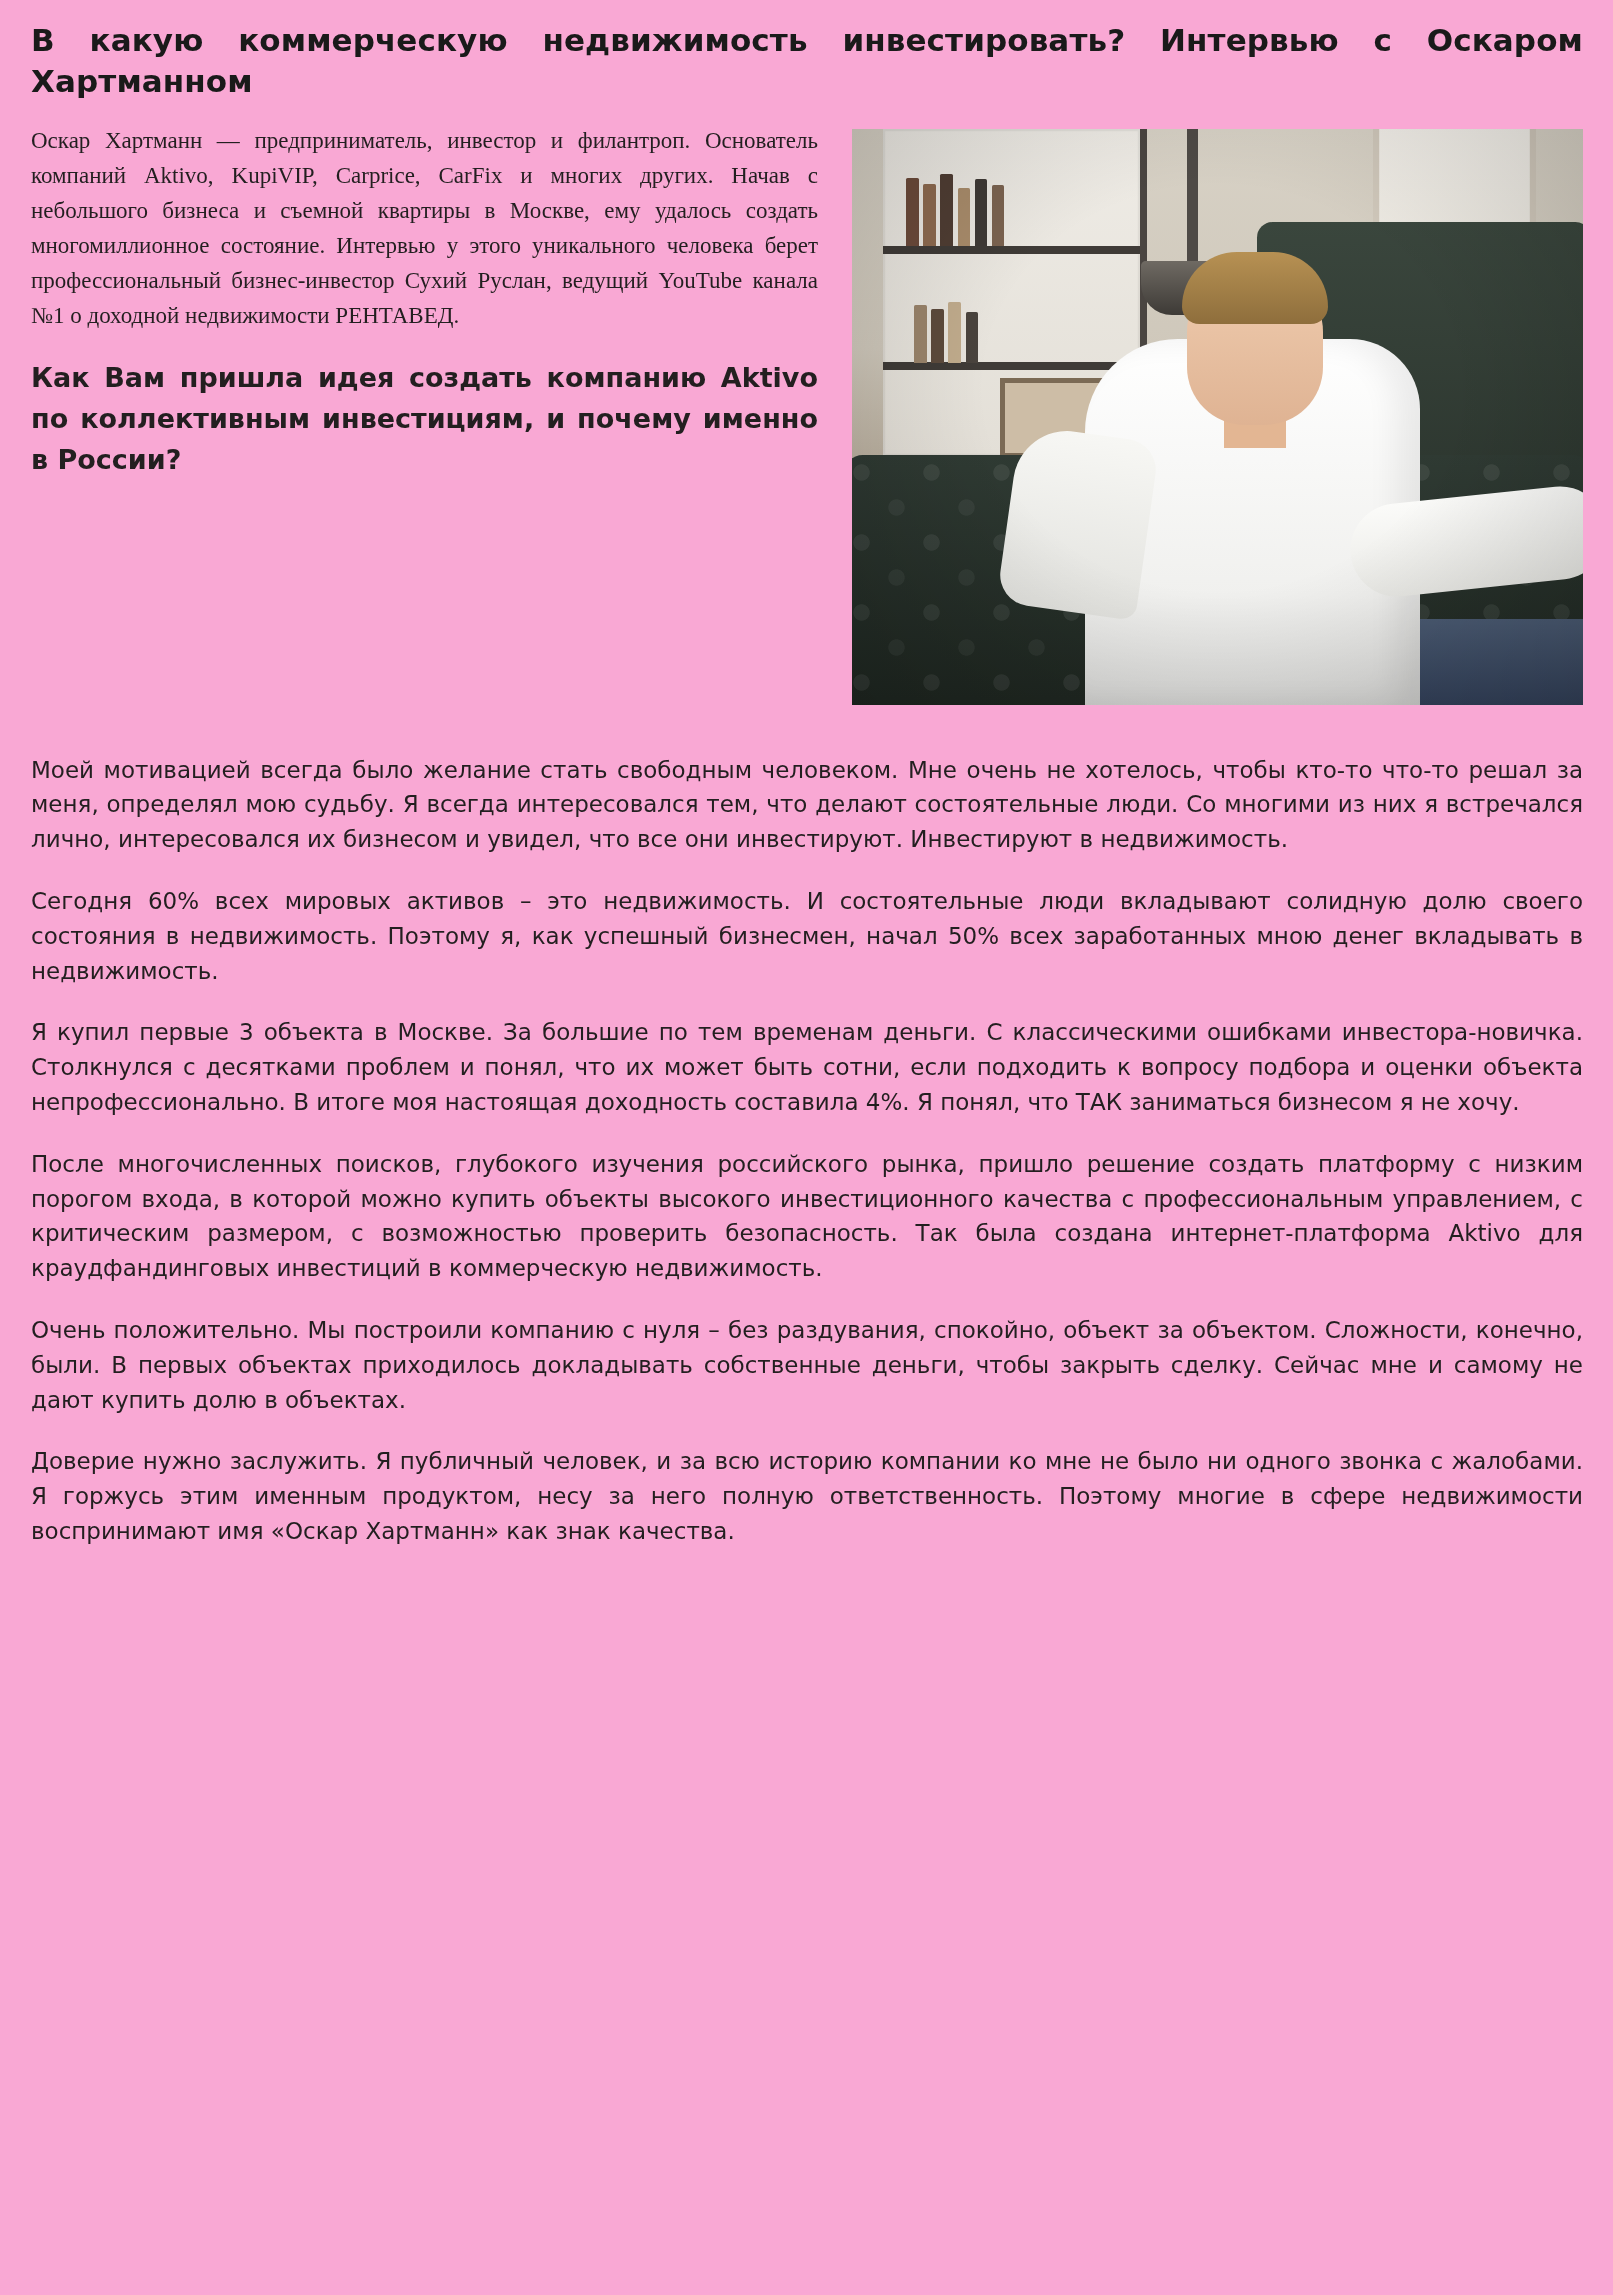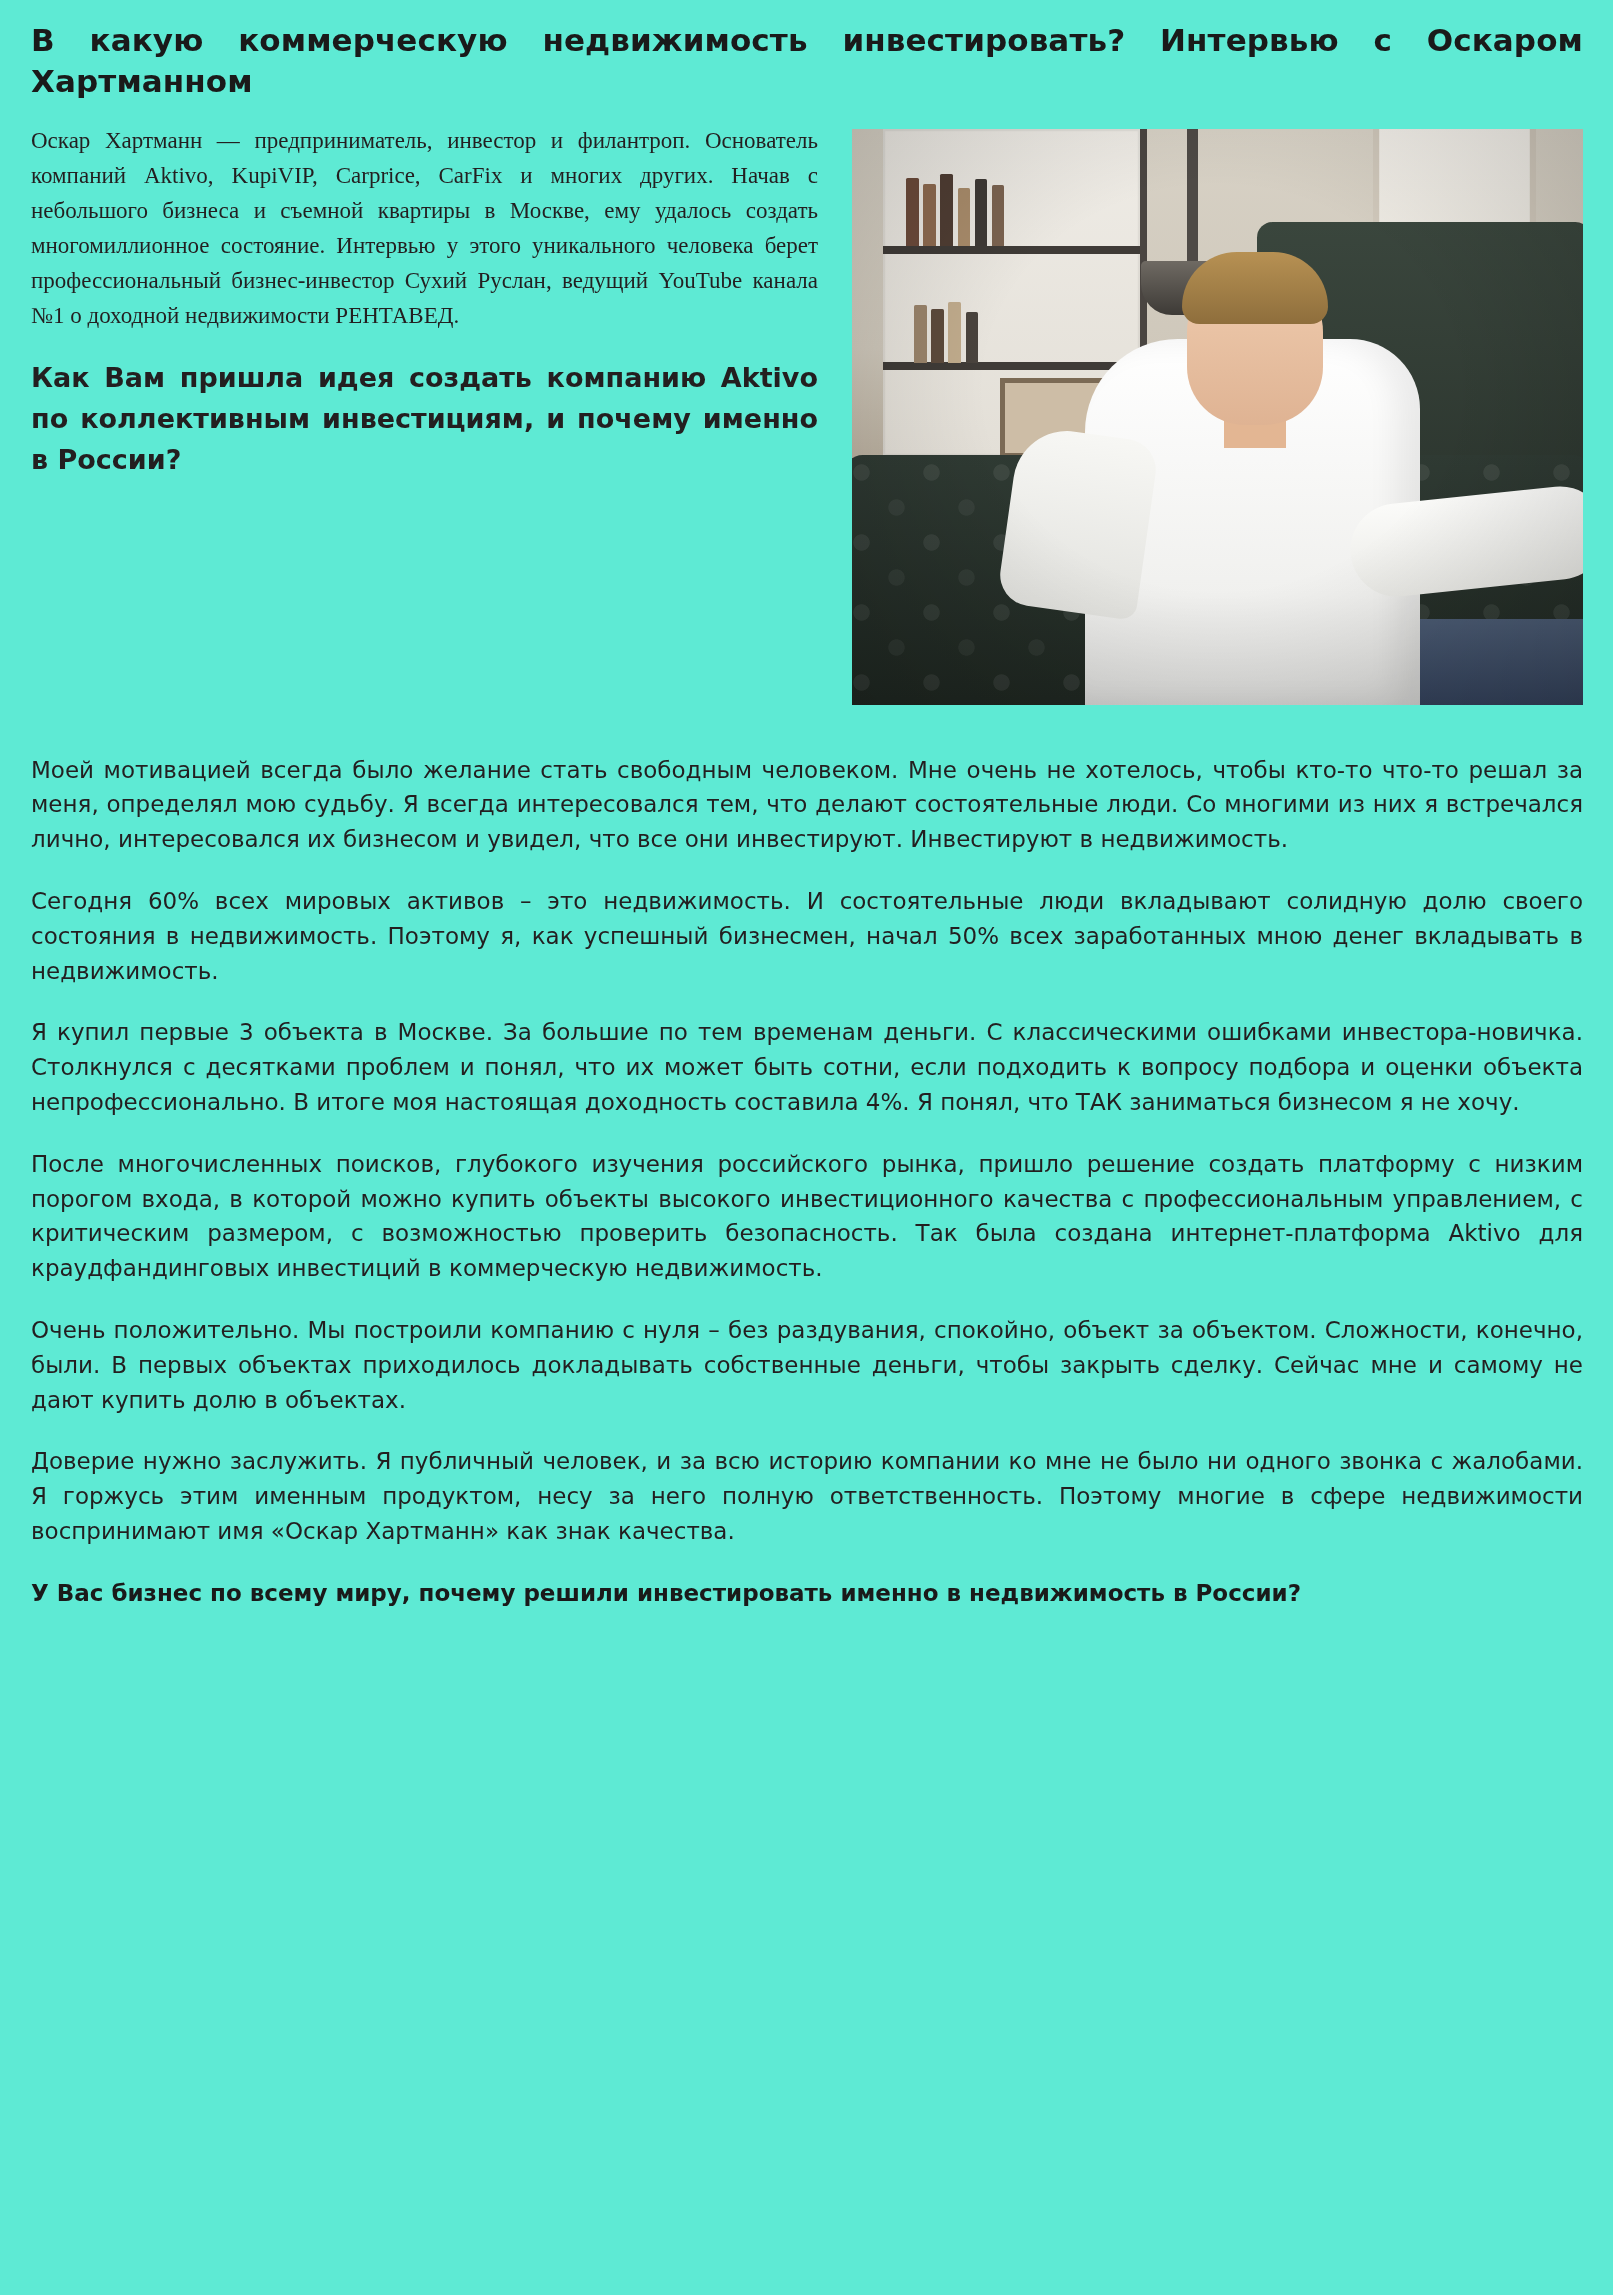--- a/index.html
+++ b/index.html
@@ -9,21 +9,21 @@
   }
   body {
     font-family: "DejaVu Sans", sans-serif;
     color: #231f20;
   }
   .page {
     width: 1614px;
     min-height: 2295px;
     box-sizing: border-box;
     padding: 20px 31px 0 31px;
-    background: #5eead4;
+    background: #f9a8d4;
     position: relative;
   }
   h1.doc-title {
     font-size: 31px;
     line-height: 1.32;
     font-weight: bold;
     margin: 0 0 22px 0;
     text-align: justify;
     letter-spacing: 0.1px;
     color: #1a1a1a;
@@ -247,17 +247,16 @@
 
   <div class="clear"></div>
 
   <div id="blocks" style="margin-top:34px;">
       <p class="body-text">Моей мотивацией всегда было желание стать свободным человеком. Мне очень не хотелось, чтобы кто-то что-то решал за меня, определял мою судьбу. Я всегда интересовался тем, что делают состоятельные люди. Со многими из них я встречался лично, интересовался их бизнесом и увидел, что все они инвестируют. Инвестируют в недвижимость.</p>
       <p class="body-text">Сегодня 60% всех мировых активов – это недвижимость. И состоятельные люди вкладывают солидную долю своего состояния в недвижимость. Поэтому я, как успешный бизнесмен, начал 50% всех заработанных мною денег вкладывать в недвижимость.</p>
       <p class="body-text">Я купил первые 3 объекта в Москве. За большие по тем временам деньги. С классическими ошибками инвестора-новичка. Столкнулся с десятками проблем и понял, что их может быть сотни, если подходить к вопросу подбора и оценки объекта непрофессионально. В итоге моя настоящая доходность составила 4%. Я понял, что ТАК заниматься бизнесом я не хочу.</p>
       <p class="body-text">После многочисленных поисков, глубокого изучения российского рынка, пришло решение создать платформу с низким порогом входа, в которой можно купить объекты высокого инвестиционного качества с профессиональным управлением, с критическим размером, с возможностью проверить безопасность. Так была создана интернет-платформа Aktivo для краудфандинговых инвестиций в коммерческую недвижимость.</p>
       <p class="body-text">Очень положительно. Мы построили компанию с нуля – без раздувания, спокойно, объект за объектом. Сложности, конечно, были. В первых объектах приходилось докладывать собственные деньги, чтобы закрыть сделку. Сейчас мне и самому не дают купить долю в объектах.</p>
       <p class="body-text">Доверие нужно заслужить. Я публичный человек, и за всю историю компании ко мне не было ни одного звонка с жалобами. Я горжусь этим именным продуктом, несу за него полную ответственность. Поэтому многие в сфере недвижимости воспринимают имя «Оскар Хартманн» как знак качества.</p>
-      <p class="question q-last">У Вас бизнес по всему миру, почему решили инвестировать именно в недвижимость в России?</p>
     </div>
 
 </div>
 
 
 </body></html>

